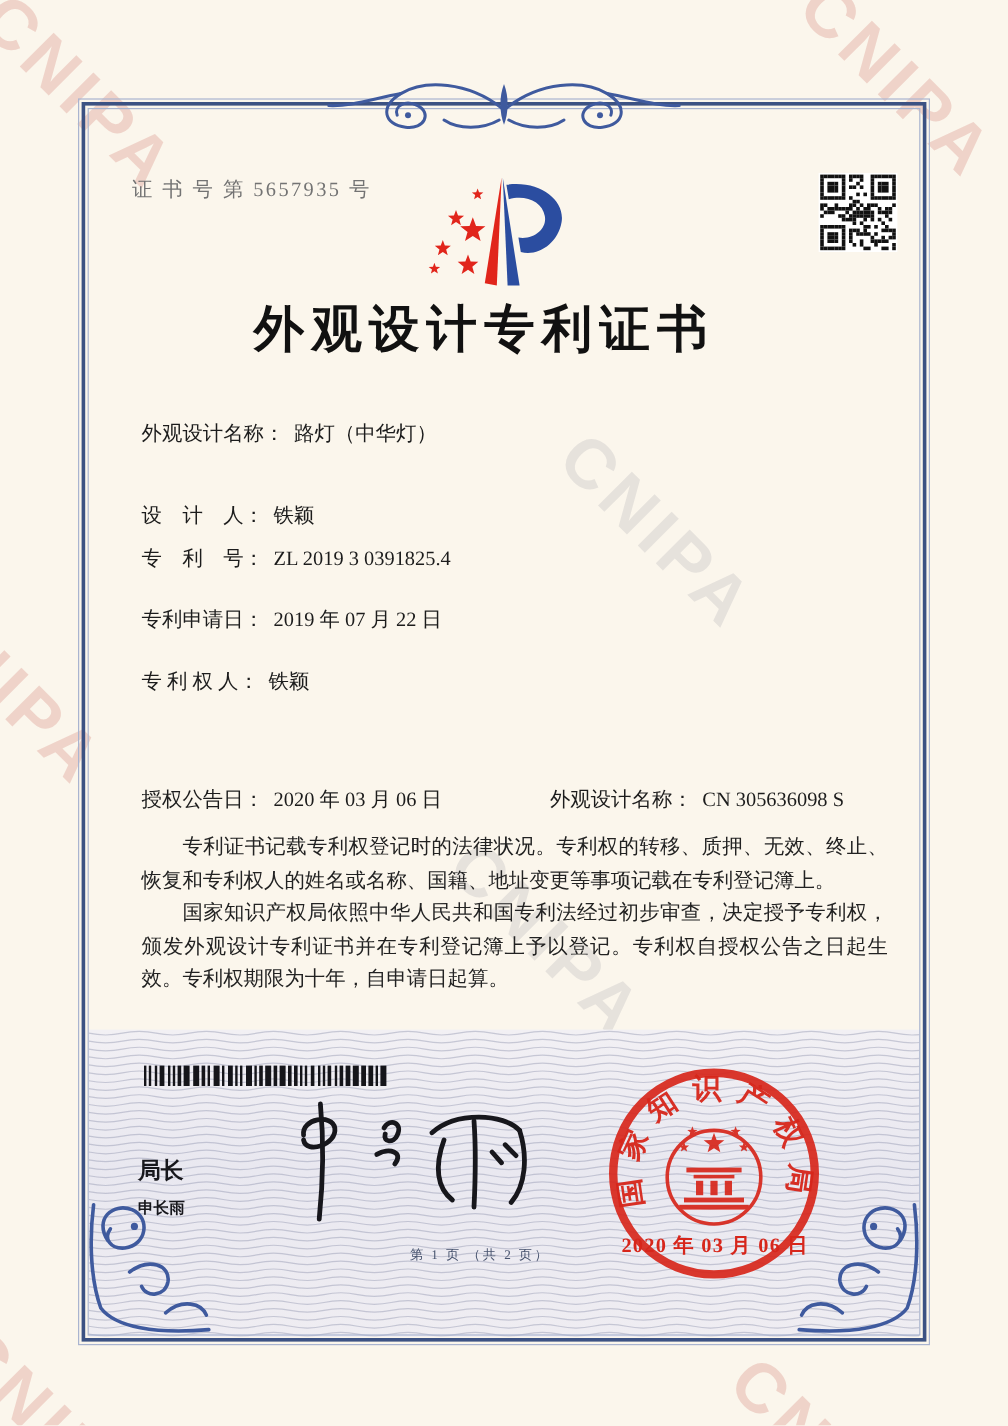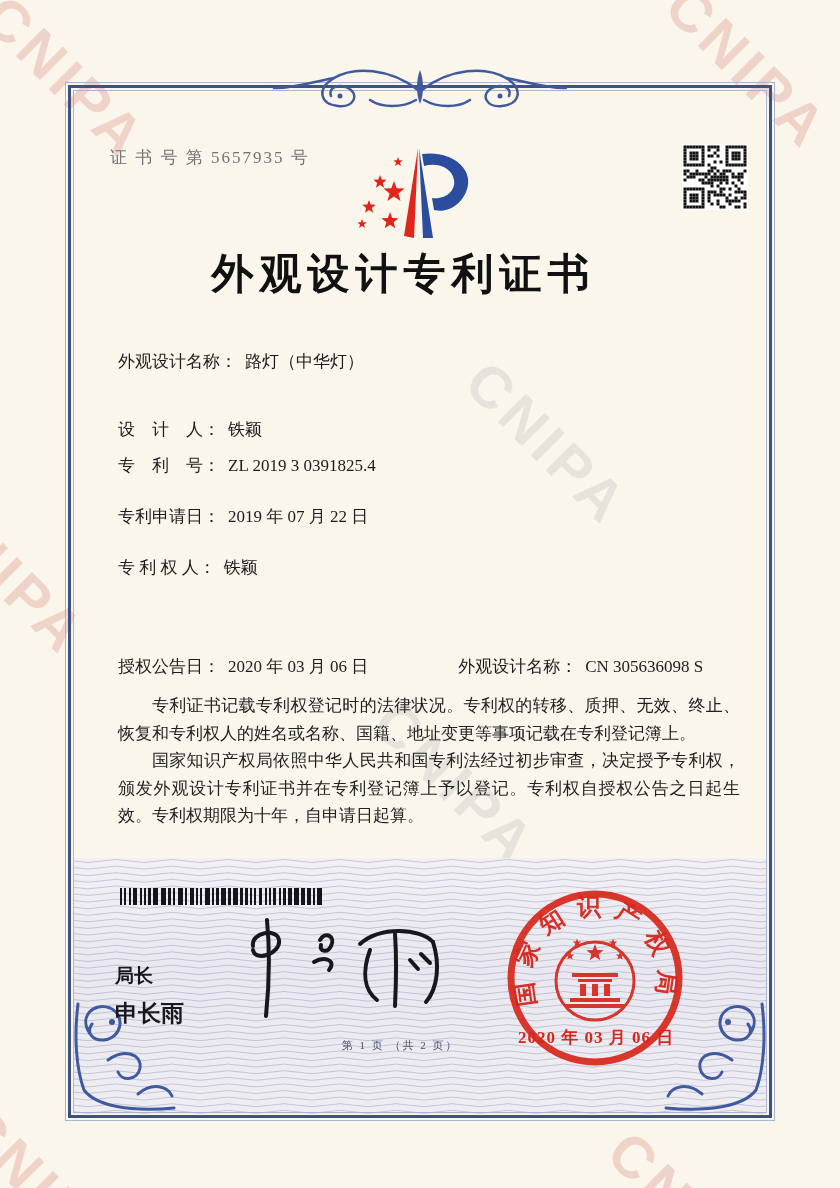--- a/index.html
+++ b/index.html
@@ -42,21 +42,21 @@
   .frow .lbl { display:inline-block; }
   .frow .val { display:inline-block; margin-left:8px; }
   .frow-addr { white-space:normal; }
   .frow-addr .val { vertical-align:top; width:432px; line-height:25px; white-space:normal; }
   .frow .second { margin-left:90px; }
   .paras { position:absolute; left:118px; top:692px; width:622px; font-size:17px; line-height:27.5px; text-align:justify; color:#222; }
   .paras p { text-indent:2em; }
   .barcode { position:absolute; left:120px; top:888px; width:208px; height:17px; display:flex; align-items:stretch; }
   .barcode span { background:#15151a; height:100%; }
   .official-title { position:absolute; left:115px; top:963px; font-size:19px; font-weight:600; font-family:"Liberation Sans","DejaVu Sans",sans-serif; color:#17171c; }
-  .official-name  { position:absolute; left:115px; top:998px; font-size:23px; font-weight:600; font-family:"Liberation Sans","DejaVu Sans",sans-serif; color:#17171c; }
+  .official-name  { position:absolute; left:115px; top:998px; font-size:13px; font-weight:600; font-family:"Liberation Sans","DejaVu Sans",sans-serif; color:#17171c; }
   .signature { position:absolute; left:225px; top:912px; }
   .seal { position:absolute; left:500px; top:883px; }
   .seal-ring-text { font-size:24px; font-weight:bold; letter-spacing:12px; font-family:"Liberation Serif","DejaVu Serif",serif; }
   .seal-date {
     position:absolute; left:498px; top:1026px; width:196px; text-align:center;
     font-size:17px; font-weight:bold; letter-spacing:1px; color:#d7261b;
   }
   .page-info { position:absolute; left:260px; top:1038px; width:280px; text-align:center; font-size:11px; letter-spacing:2px; color:#47536e; }
   .continuation { position:absolute; left:260px; top:1130px; width:280px; text-align:center; font-size:17px; letter-spacing:3px; color:#26262c; }
 </style>

